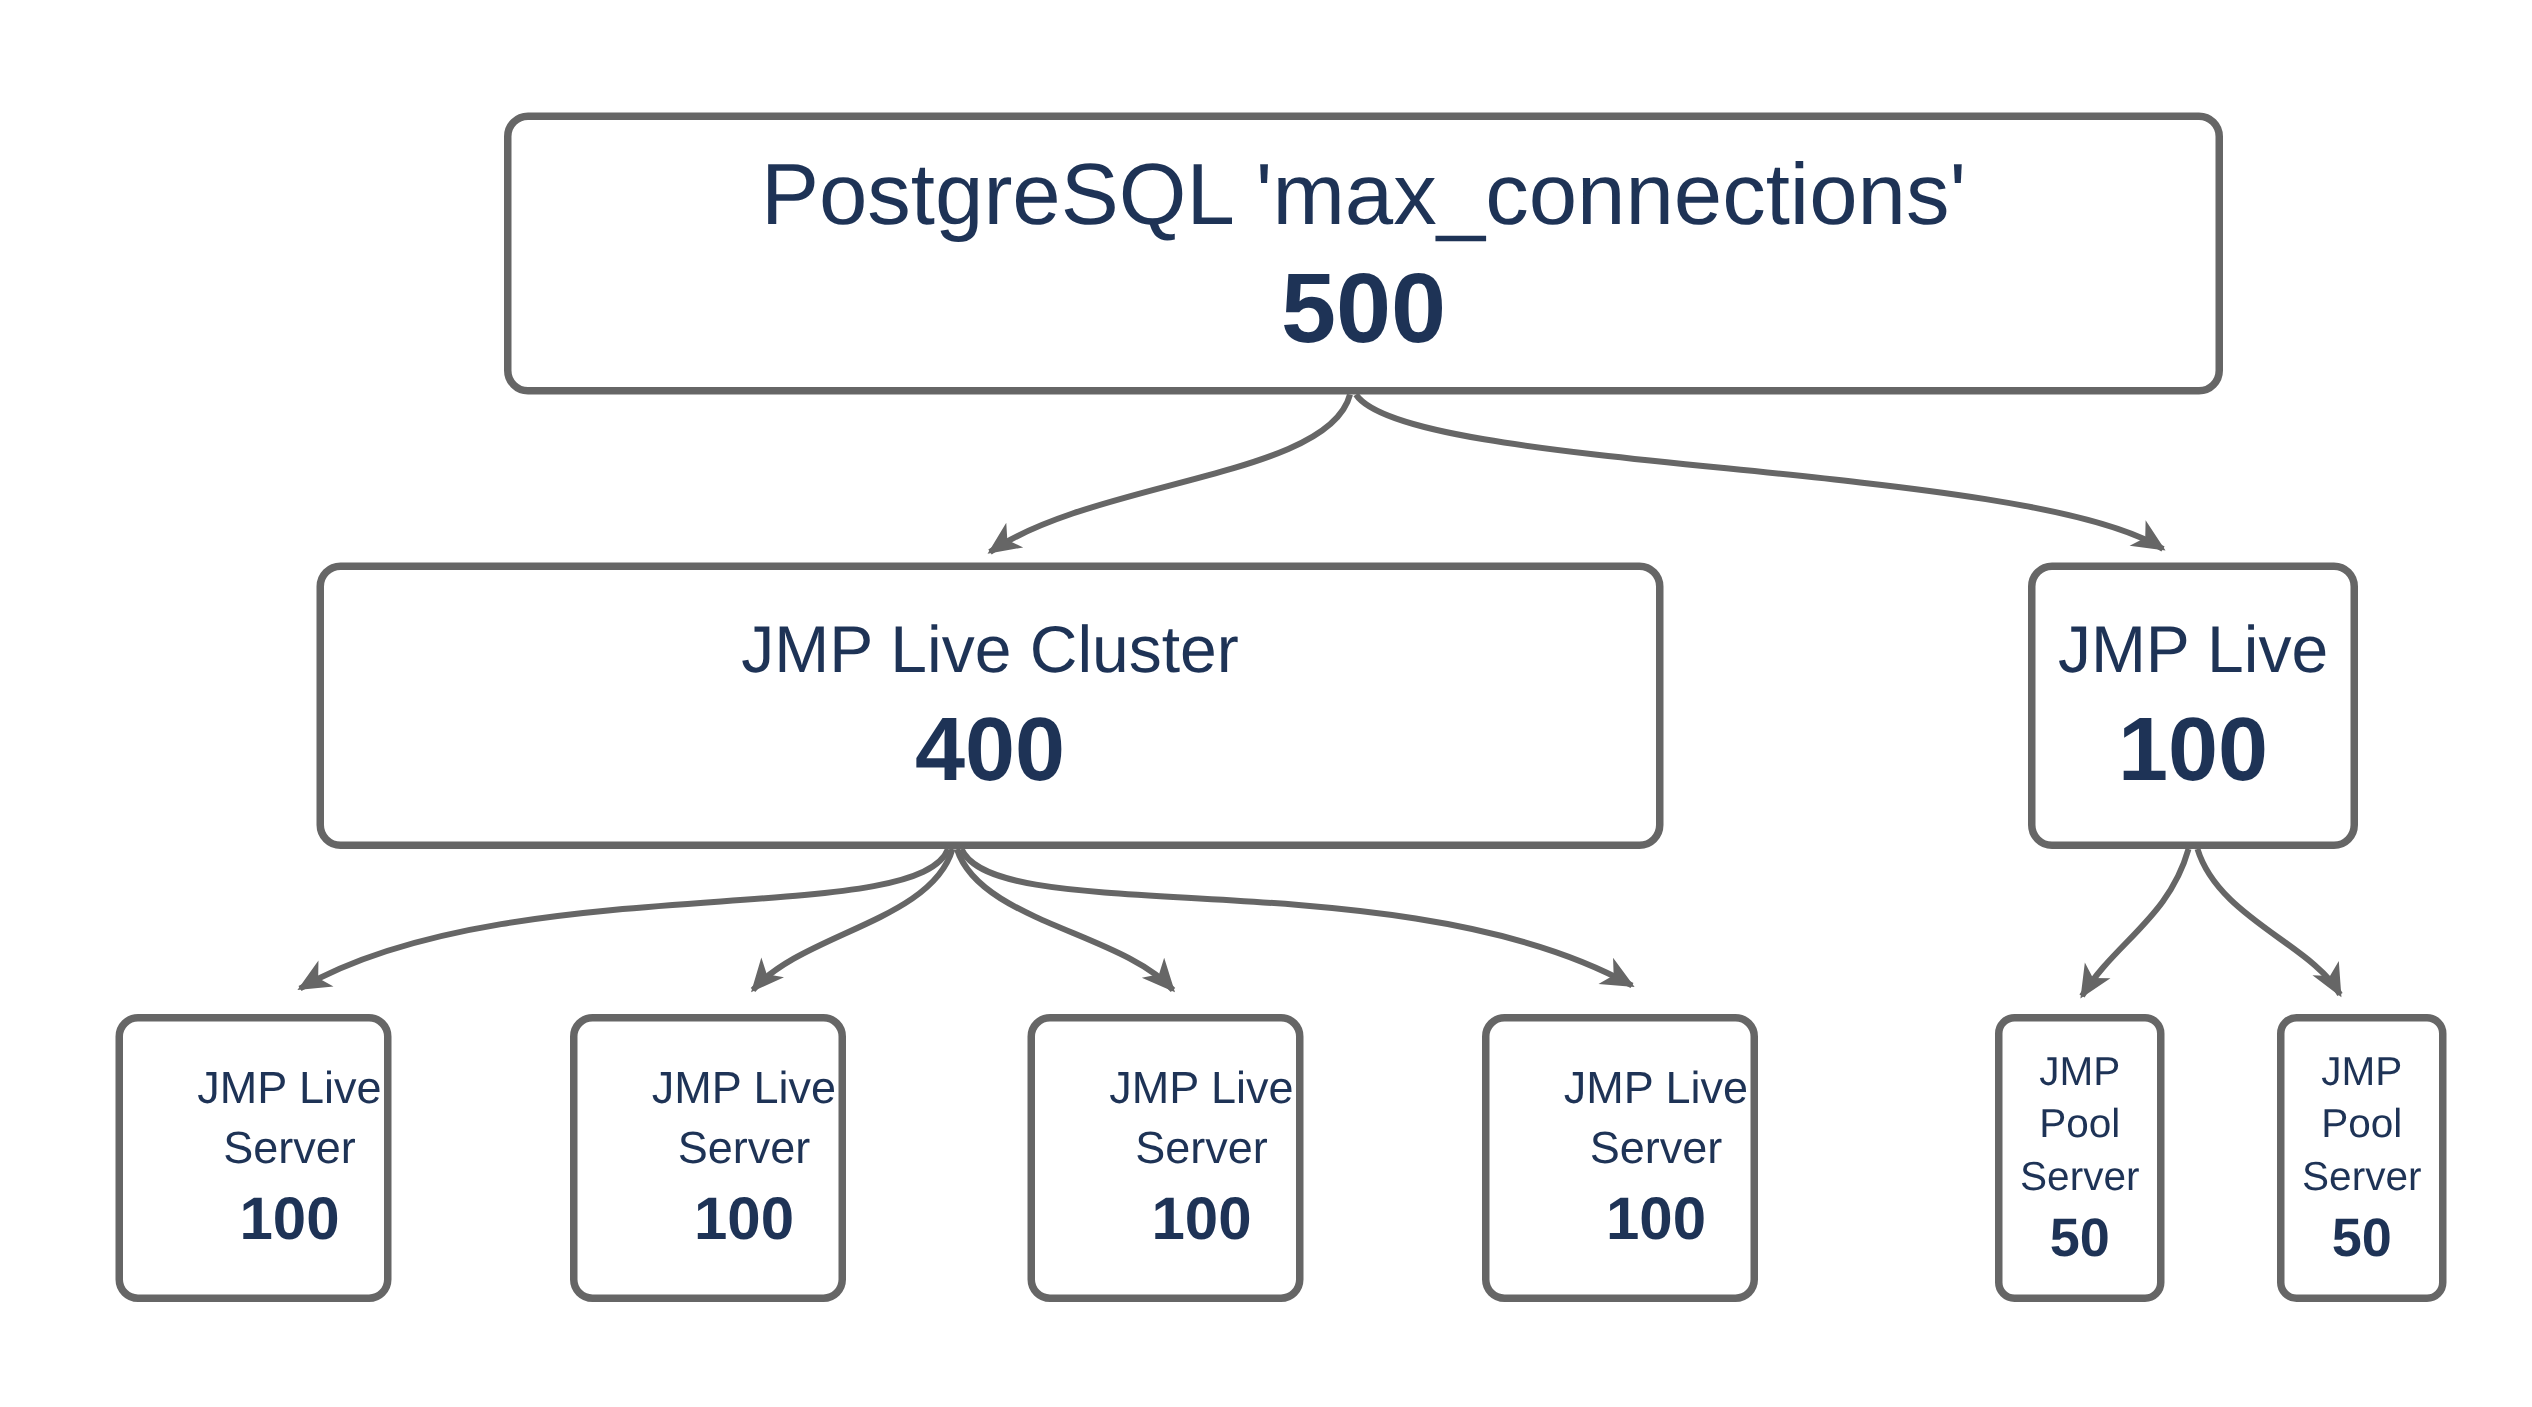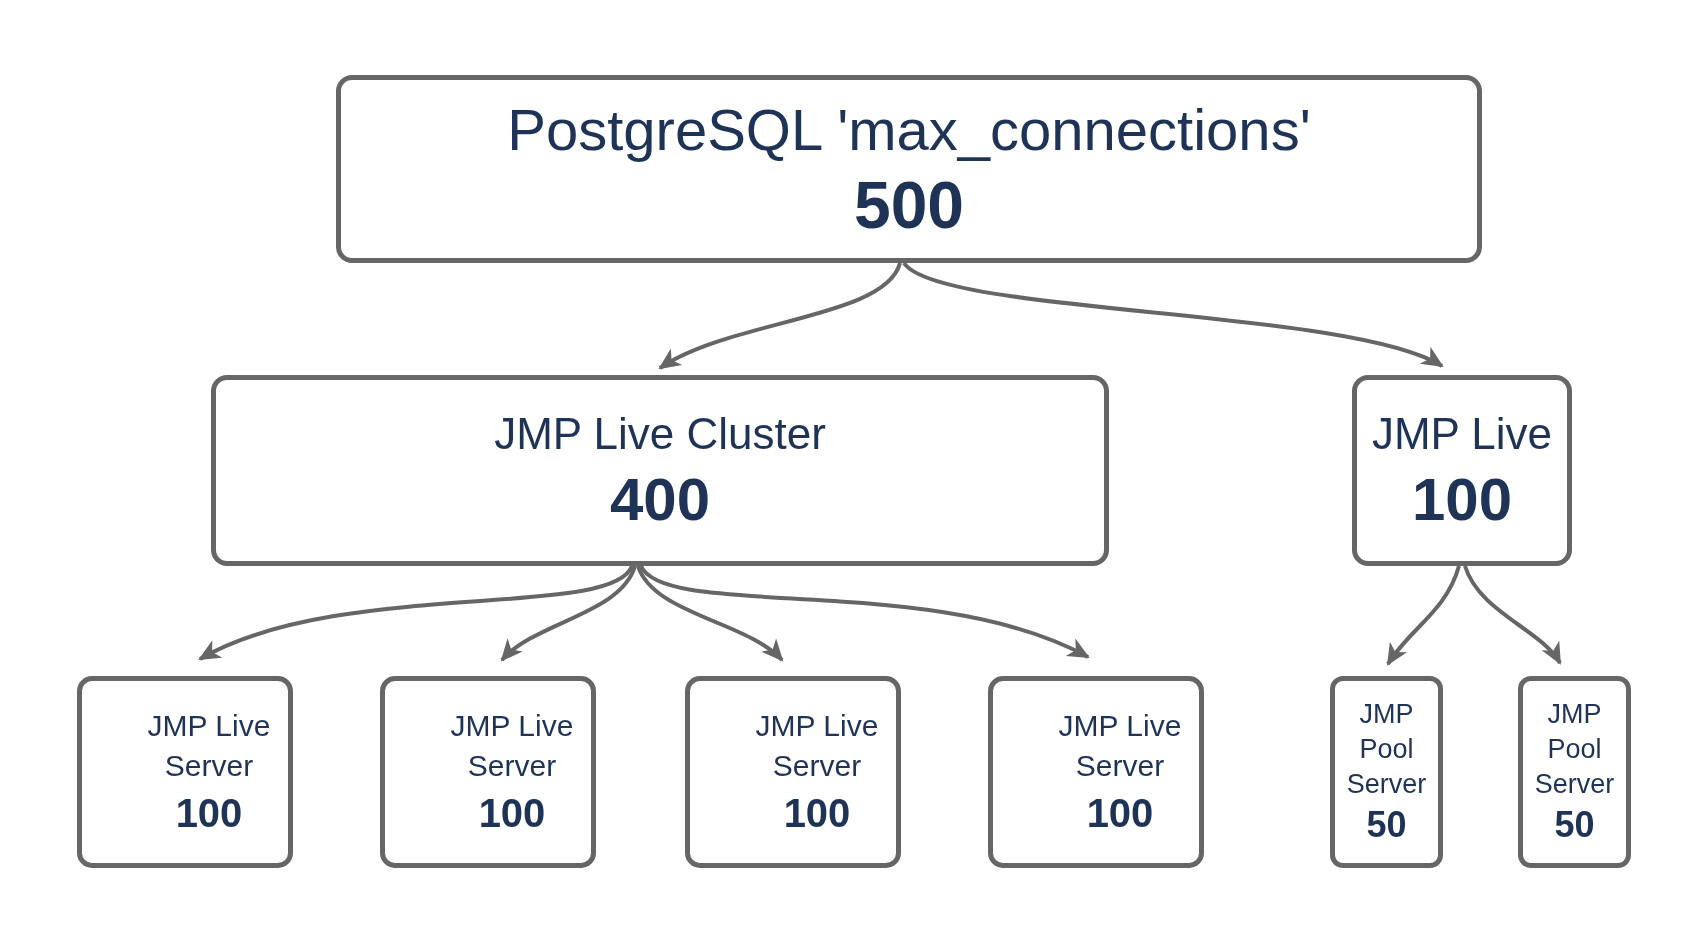--- a/index.html
+++ b/index.html
@@ -39,21 +39,21 @@
   .top .label   { font-size: 58px; line-height: 1.28; }
   .top .value   { font-size: 66px; line-height: 1.18; }
 
   .mid   { top: 375px; height: 191px; }
   .cluster { left: 187px;  width: 898px; margin-left: 24px; }
   .pool    { left: 1352px; width: 220px; }
   .mid .label   { font-size: 44px; line-height: 1.3; }
   .mid .value   { font-size: 60px; line-height: 1.22; }
 
   .leaf  { top: 676px; height: 192px; }
-  .server { width: 216px; border-radius: 15px; padding-left: 48px; }
+  .server { width: 184px; border-radius: 15px; padding-left: 48px; }
   .s1 { left: 77px; }
   .s2 { left: 380px; }
   .s3 { left: 685px; }
   .s4 { left: 988px; }
   .server .label { font-size: 30px; line-height: 1.35; }
   .server .value { font-size: 40px; line-height: 1.3; }
 
   .pserver { width: 113px; border-radius: 13px; padding: 0 4px; }
   .p1 { left: 1330px; }
   .p2 { left: 1518px; }

